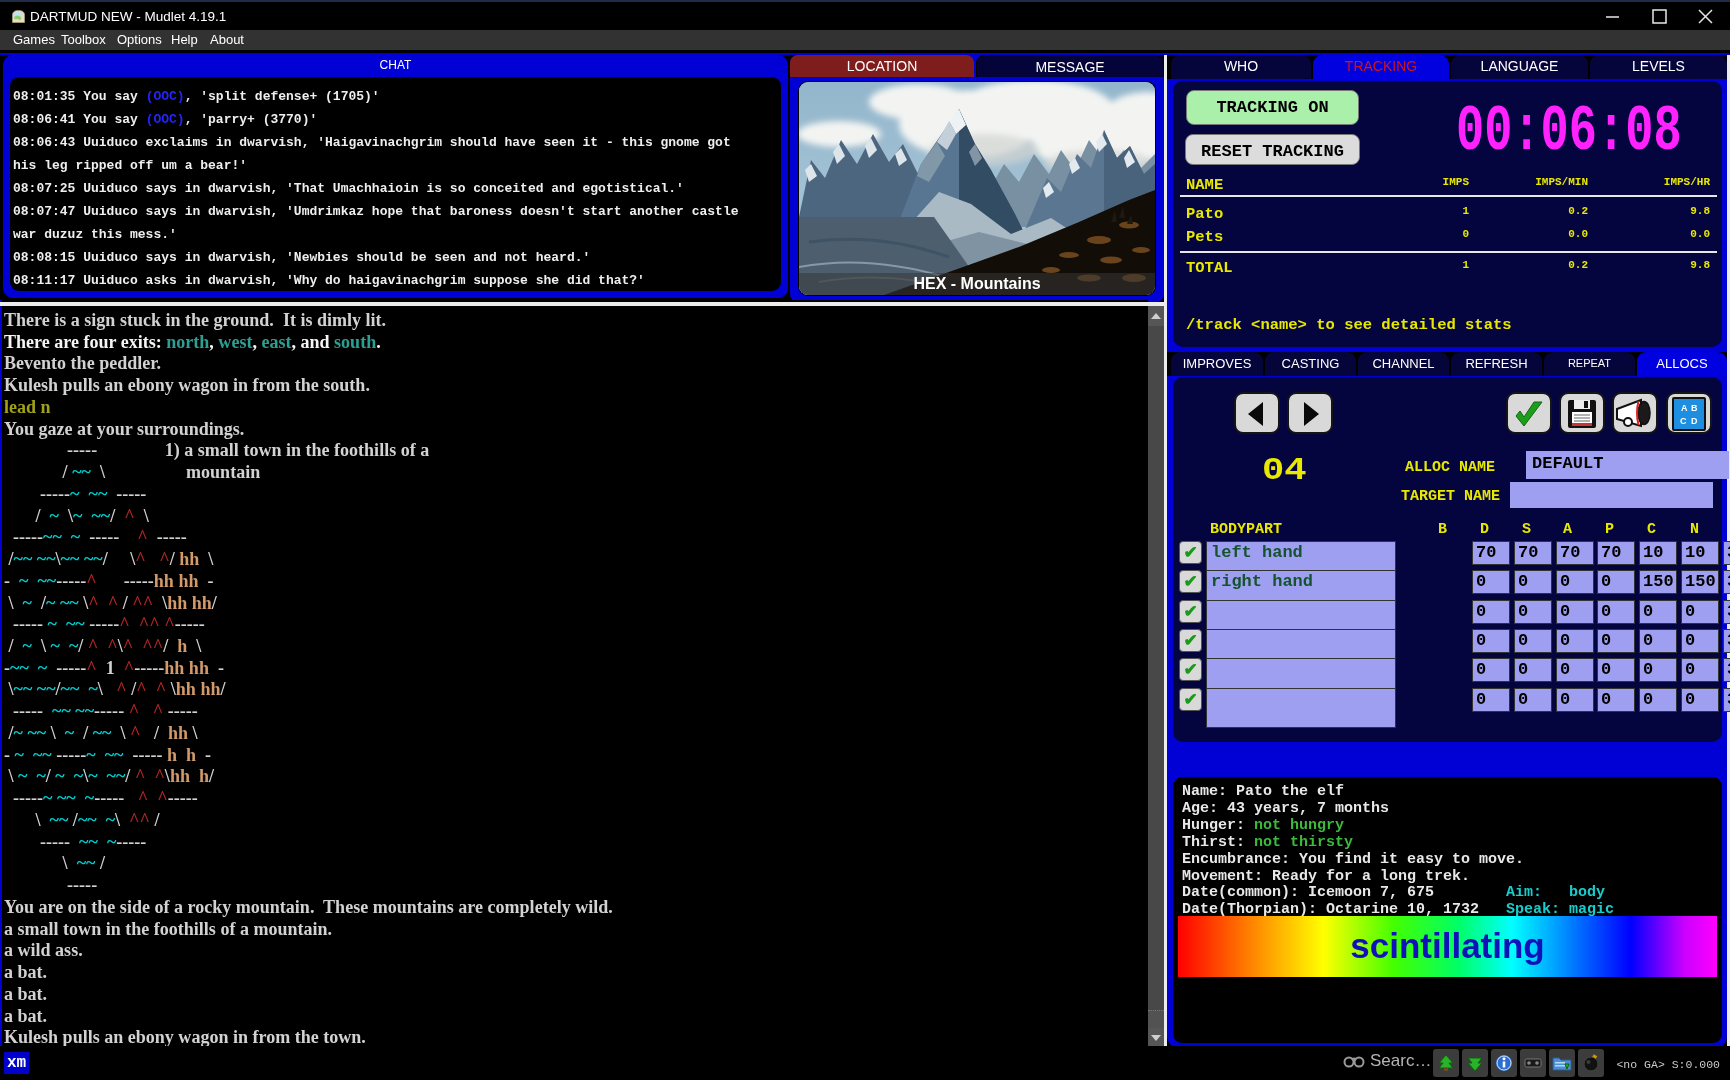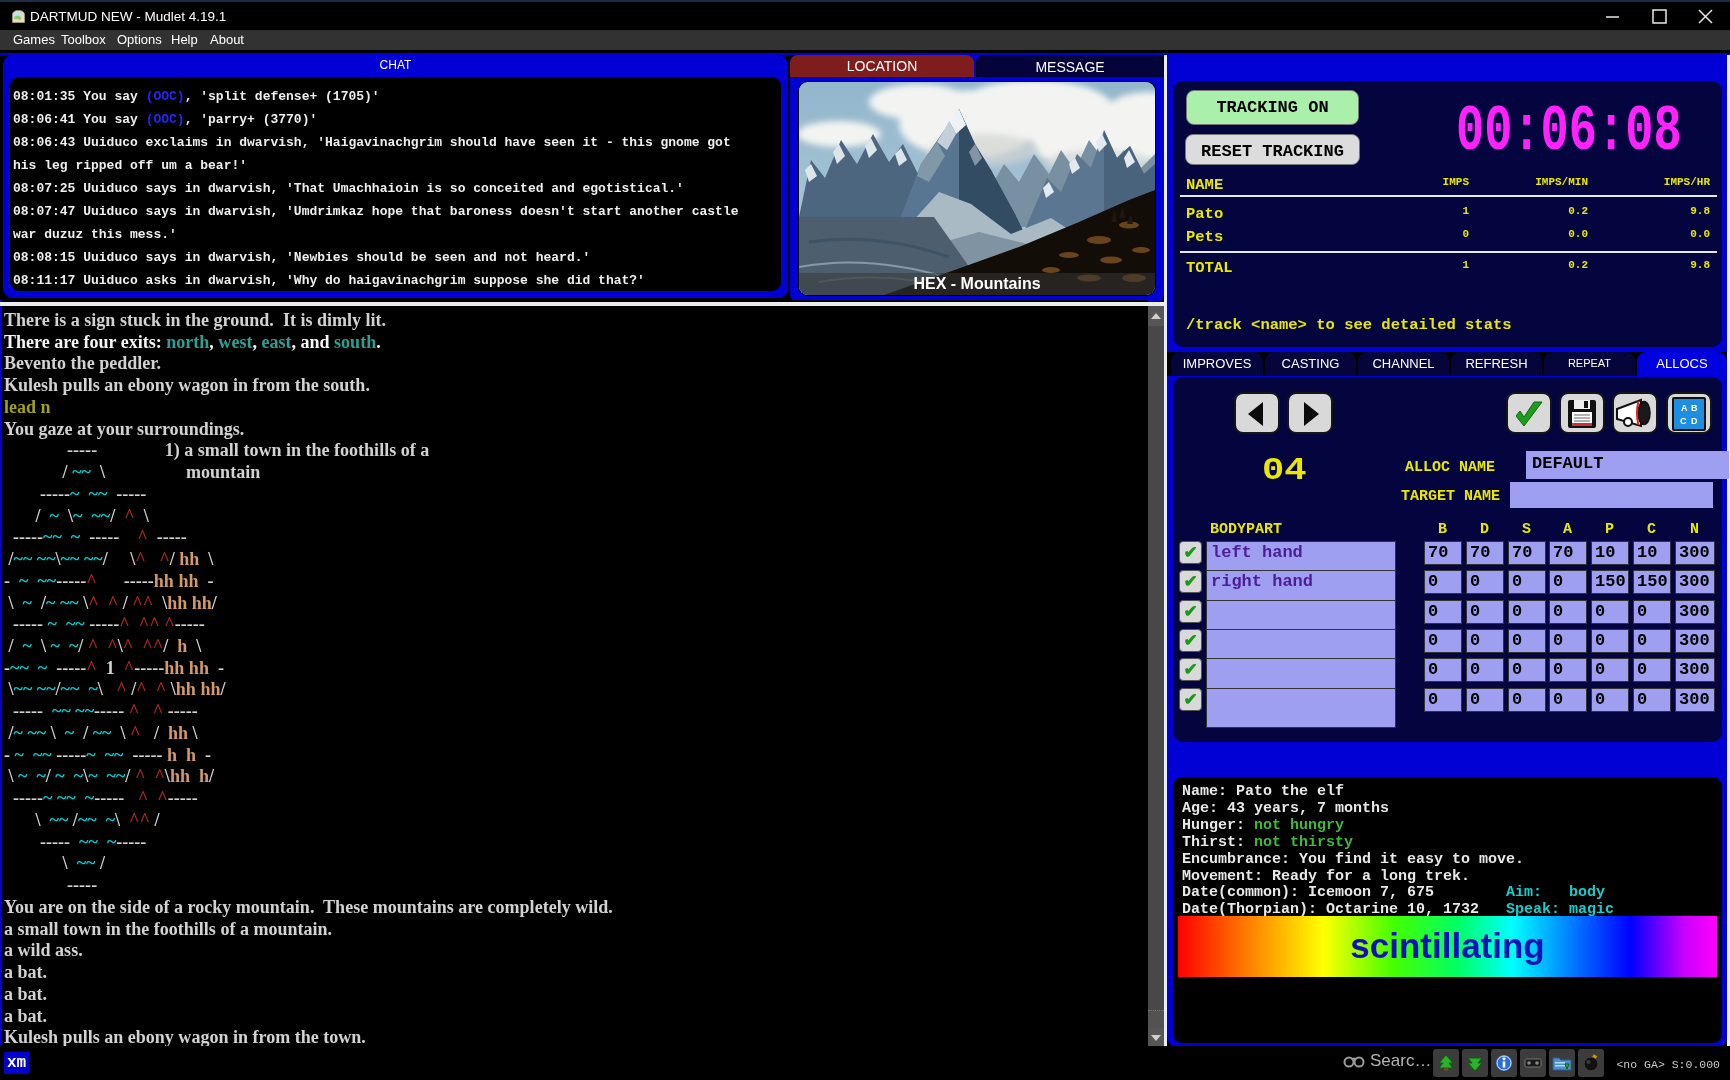--- a/index.html
+++ b/index.html
@@ -64,23 +64,23 @@
 .trkr { position:absolute; font-size:11px; }
 .wline { position:absolute; left:7px; width:537px; height:2px; background:#e8e8e8; }
 
 .gbtn { position:absolute; width:46px; height:42px; background:#d9d9d9; border:2px solid #151515; border-radius:9px;
   text-align:center; padding-top:0px; }
 .pfield { position:absolute; background:#9f9ff2; }
 .arow { position:absolute; left:0; width:552px; height:24px; }
 .chk { position:absolute; left:6px; top:0; width:23px; height:23px; background:#d9d9d9; border:1px solid #555;
   border-radius:4px; color:#1a9a1a; font-size:17px; font-weight:bold; text-align:center; line-height:22px; }
 .bpf { position:absolute; left:33px; top:0; width:190px; height:40px; background:#9f9ff2; border:1px solid #333;
-  color:#4c1d95; font-family:"Liberation Mono",monospace; font-weight:bold; font-size:17px; padding:1px 0 0 4px; }
+  color:#14532d; font-family:"Liberation Mono",monospace; font-weight:bold; font-size:17px; padding:1px 0 0 4px; }
 .cell { position:absolute; top:0; width:38px; height:24px; background:#9f9ff2; border:1px solid #333;
-  color:#000; font-family:"Liberation Mono",monospace; font-weight:bold; font-size:17px; padding:1px 0 0 3px; }
+  color:#000; font-family:"Liberation Mono",monospace; font-weight:bold; font-size:17px; padding:1px 0 0 3px;margin-left:48px; }
 
 #info-body { position:absolute; left:6px; top:0px; width:549px; height:266px; background:#000; border-radius:9px; }
 #info-text { position:absolute; left:9px; top:7px; font-family:"Liberation Mono",monospace; font-size:15px;
   line-height:16.9px; font-weight:bold; color:#e8e8e8; white-space:pre; }
 .grn { color:#3cba3c; }
 .cyn { color:#19cdcd; }
 #rainbow { position:absolute; left:5px; top:139px; width:539px; height:61px;
   background:linear-gradient(to right,#ff0000,#ff8800 14%,#ffff00 27%,#44ff00 40%,#00ff66 52%,#00ffff 62%,#0066ff 75%,#0000ff 84%,#cc00ff 94%,#ff00ff); }
 #rainbow div { width:100%; height:100%; text-align:center; font-size:35px; font-weight:bold; color:#1111bb;
   font-family:"Liberation Sans",sans-serif; line-height:60px; }
@@ -267,20 +267,26 @@
     <div style="position:absolute; left:0; top:704px; width:16px; height:28px; background:#525252; border-top:1px dotted #777; border-bottom:1px dotted #777;"></div>
     <div style="position:absolute; left:0; bottom:0; width:16px; height:20px; background:#565656;"></div>
     <div class="sbarrow" style="left:3px; bottom:7px; border-left:5px solid transparent; border-right:5px solid transparent; border-top:6px solid #cfcfcf;"></div>
   </div>
 
   <div style="position:absolute; left:0; top:302px; width:1167px; height:4px; background:#ececec;"></div>
   <div style="position:absolute; left:1164px; top:55px; width:3px; height:993px; background:#ececec;"></div>
   <div style="position:absolute; left:1727px; top:55px; width:3px; height:993px; background:#ececec;"></div>
   <div id="rightpanel">
 
+    <div class="tabrow" style="top:2px;">
+      <div class="tab" style="left:4px; width:140px;">WHO</div>
+      <div class="tab active" style="left:146px; width:136px; color:#d01515;">TRACKING</div>
+      <div class="tab" style="left:284px; width:137px;">LANGUAGE</div>
+      <div class="tab" style="left:423px; width:137px;">LEVELS</div>
+    </div>
 
     <div class="navy" style="left:6px; top:28px; width:549px; height:266px;">
       <div id="trk-on">TRACKING ON</div>
       <div id="trk-reset">RESET TRACKING</div>
       <div id="trk-timer">00:06:08</div>
       <div class="ytext" style="left:13px; top:95px; font-size:15.5px;">NAME</div>
       <div class="ytext trkr" style="top:95px; right:253px;">IMPS</div>
       <div class="ytext trkr" style="top:95px; right:134px;">IMPS/MIN</div>
       <div class="ytext trkr" style="top:95px; right:12px;">IMPS/HR</div>
       <div class="wline" style="top:114px;"></div>

